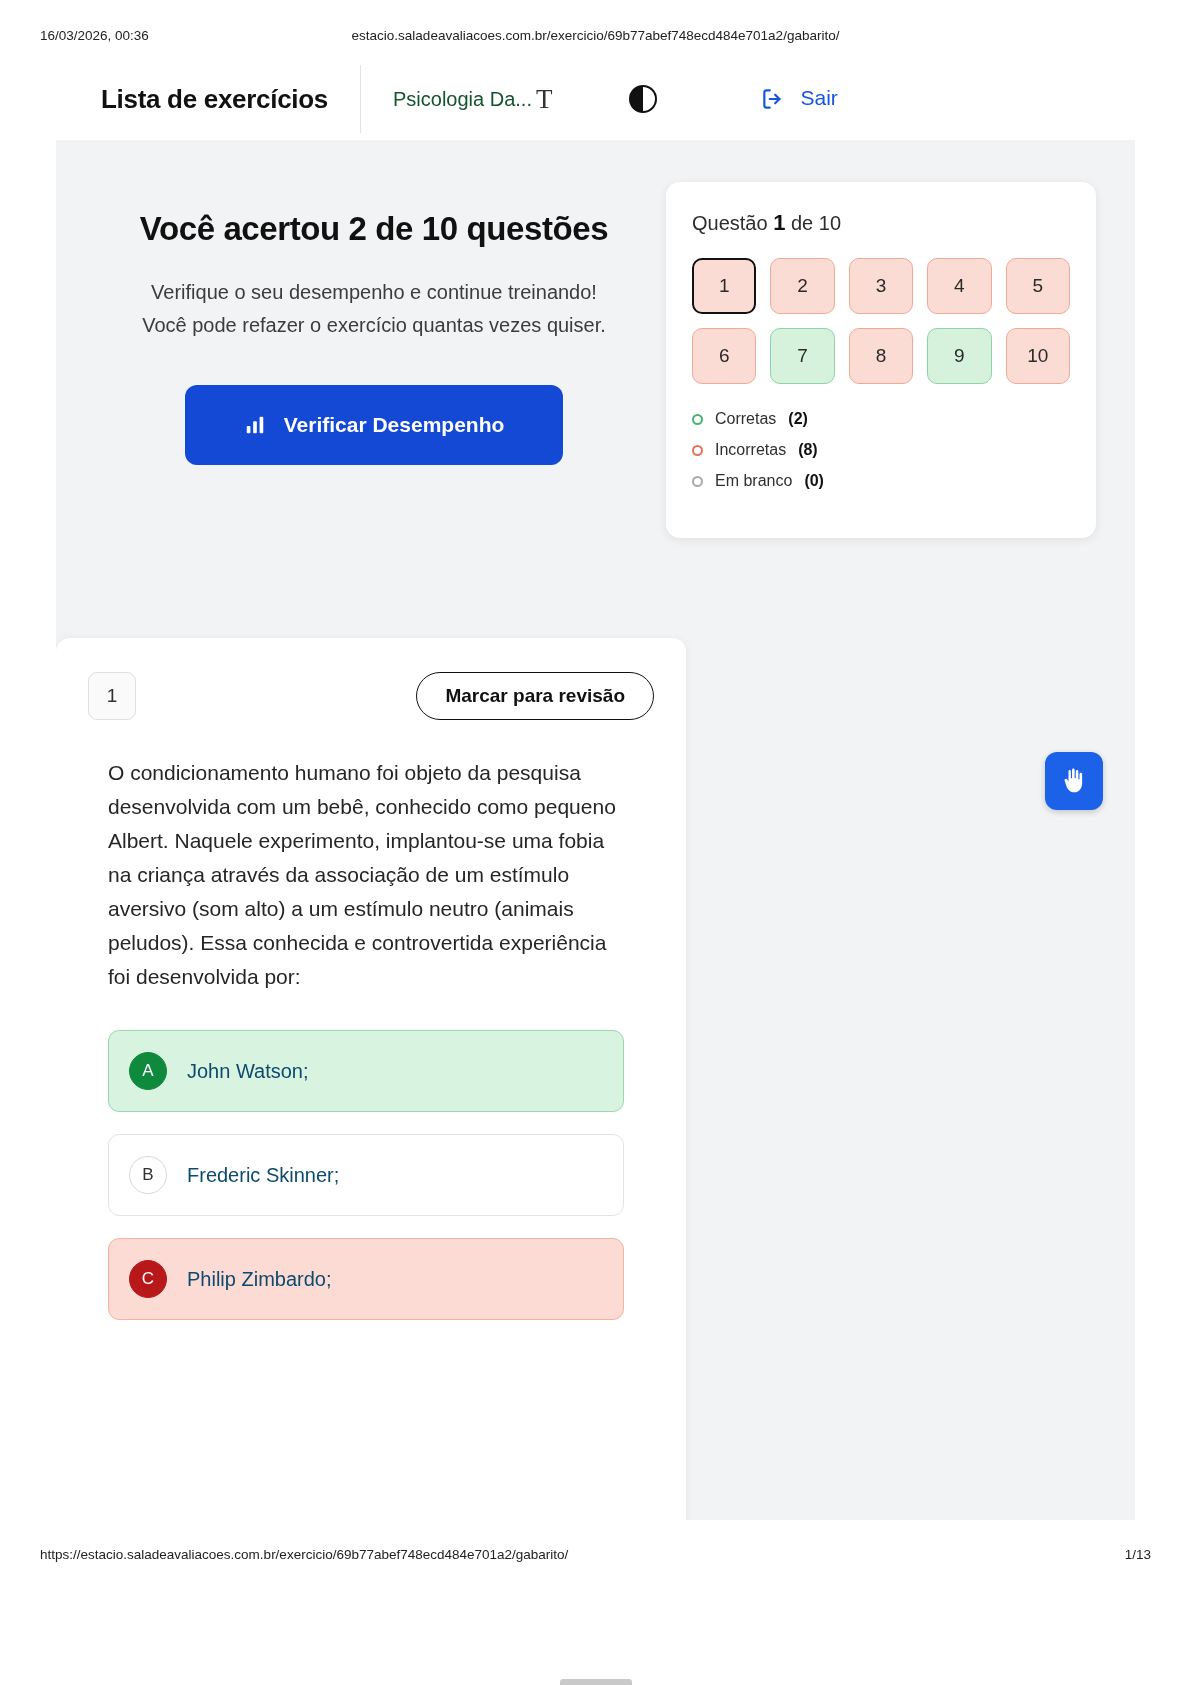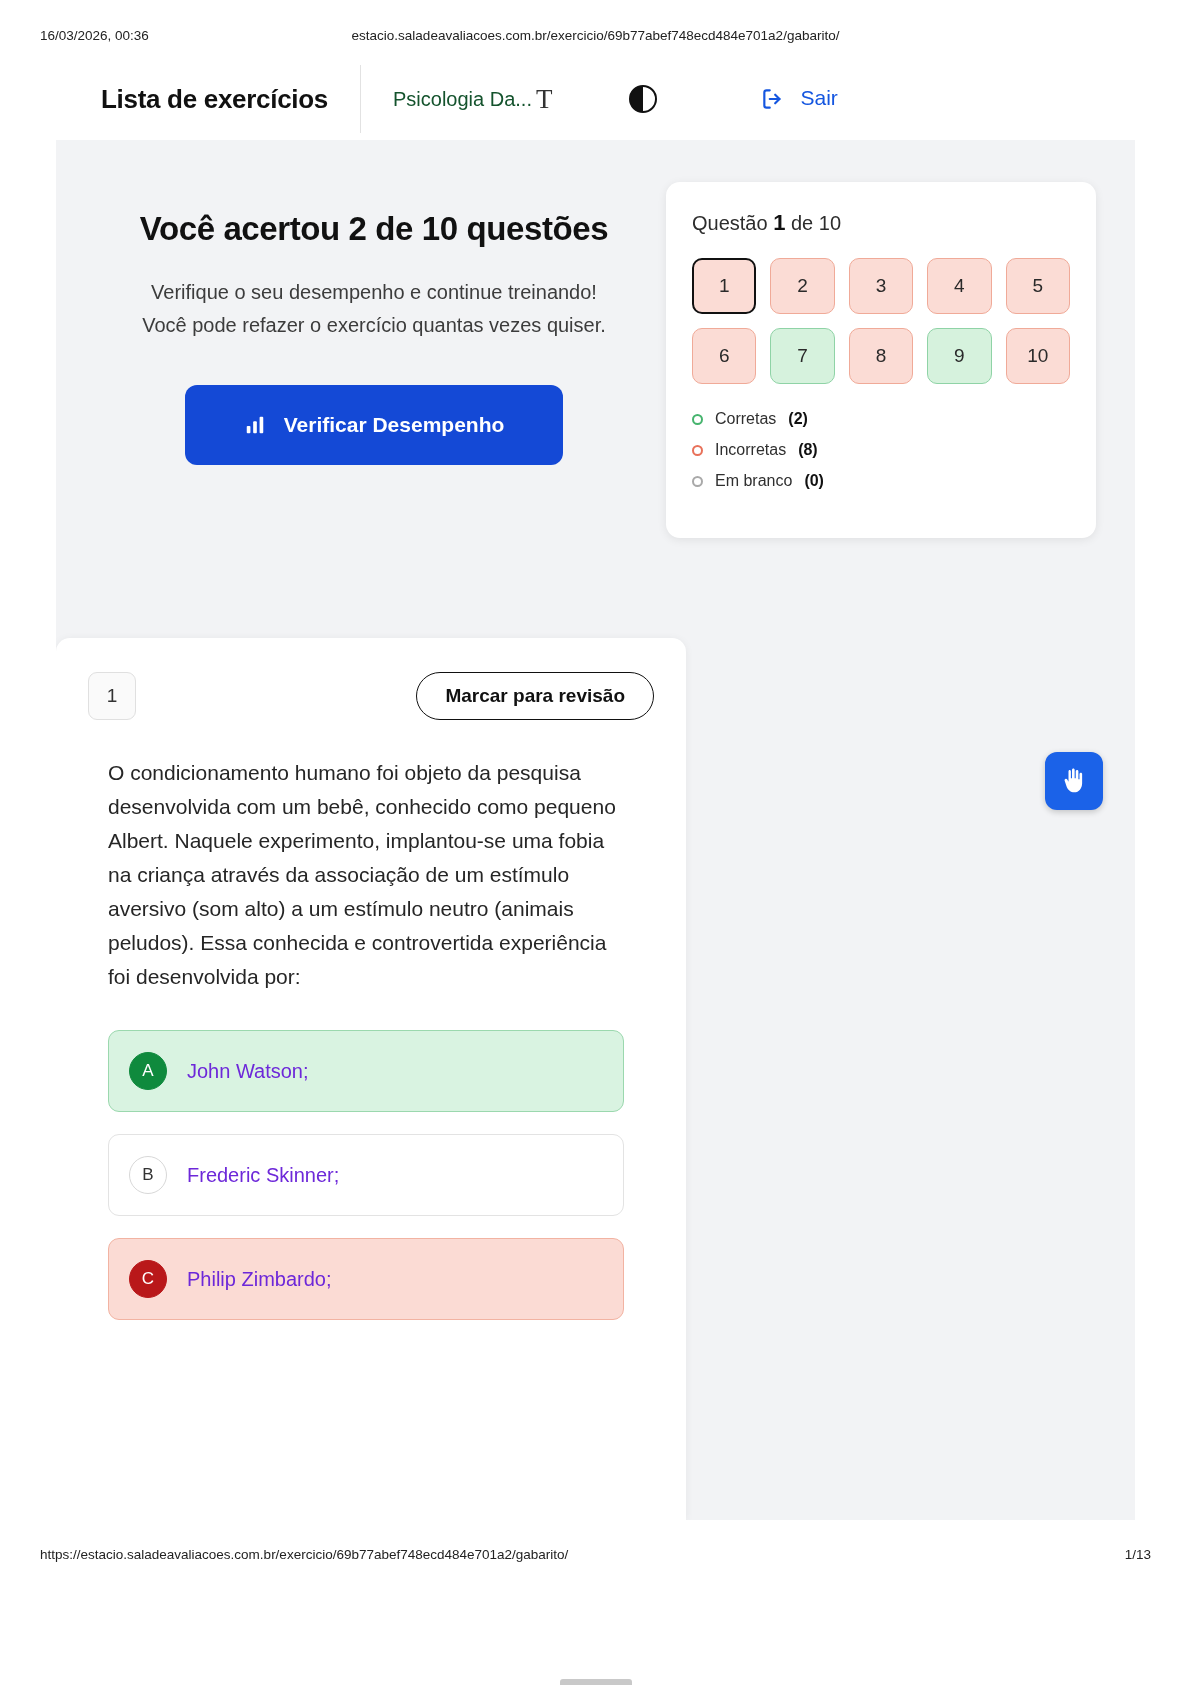--- a/index.html
+++ b/index.html
@@ -253,21 +253,21 @@
     border-radius: 50%;
     display: flex; align-items: center; justify-content: center;
     font-size: 17px;
     border: 1.5px solid #d8d8d8;
     background: #fff;
     color: #333;
     flex: none;
   }
   .alt.correct .alt-letter { background: #0f8a3d; border-color: #0f8a3d; color: #fff; }
   .alt.incorrect .alt-letter { background: #b9181a; border-color: #b9181a; color: #fff; }
-  .alt-text { font-size: 20px; color: #6d28d9; }
+  .alt-text { font-size: 20px; color: #0c4a6e; }
 
   
   .a11y-btn {
     position: absolute;
     top: 612px; right: 32px;
     width: 58px; height: 58px;
     border-radius: 12px;
     background: #1b62e8;
     display: flex; align-items: center; justify-content: center;
     cursor: pointer;

